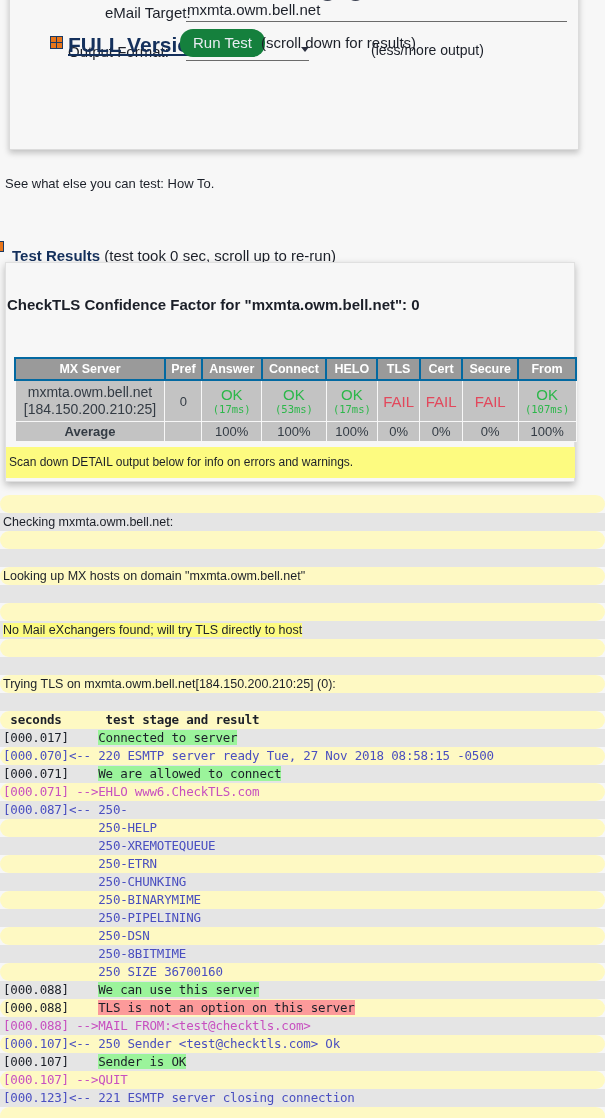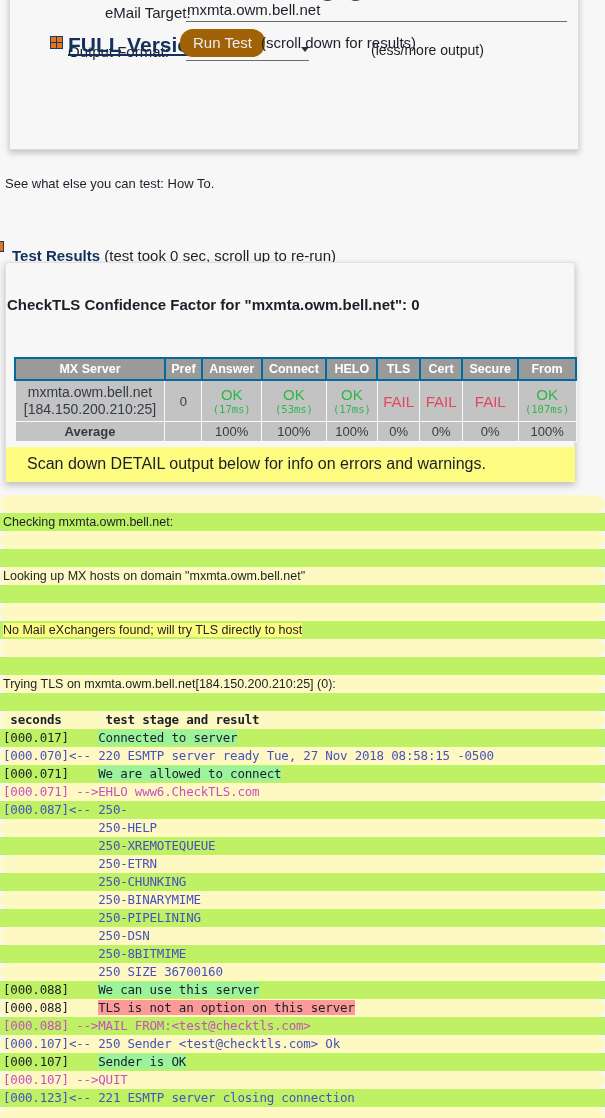--- a/index.html
+++ b/index.html
@@ -62,21 +62,21 @@
   .grid-icon i{position:absolute;background:#1b3a63;}
   .grid-icon i.gv{width:1px;height:100%;left:5px;top:0;}
   .grid-icon i.gh{height:1px;width:100%;left:0;top:5px;}
 
   .full-version{
     position:absolute;left:58px;top:92px;font-size:21px;font-weight:bold;
     color:#14305c;text-decoration:underline;cursor:pointer;
   }
   .run-test{
     position:absolute;left:170px;top:88px;
-    background:#a16207;color:#e9ecf2;
+    background:#15803d;color:#e9ecf2;
     font-size:15px;font-family:"Liberation Sans",sans-serif;
     border:0;border-radius:13px;padding:5px 13px 6px;cursor:pointer;
   }
   .scroll-note{position:absolute;left:251px;top:93px;font-size:15px;}
 
   
   .seewhat{position:absolute;left:5px;top:176px;font-size:13px;}
   .seewhat a{color:#1b1f28;cursor:pointer;margin-top:40px;}
 
   
@@ -113,34 +113,34 @@
   }
   .mx-table td.server{font-size:14px;line-height:17px;text-align:center;padding:3px 6px;}
   .mx-table td.avg{font-weight:bold;}
   .mx-table tr.avg-row td{font-size:13px;}
   .ok{color:#2cb74a;font-size:15px;display:block;line-height:16px;}
   .ms{color:#2cb74a;font-family:"DejaVu Sans Mono",monospace;font-size:10.5px;display:block;line-height:13px;}
   .fail{color:#e2485c;font-size:15px;}
 
   .warn-bar{
     position:absolute;left:6px;top:447px;width:569px;
-    background:#fdfb80;color:#1b1f28;font-size:16px;
-    padding:8px 0 9px 21px;box-sizing:border-box;
+    background:#fdfb80;color:#1b1f28;font-size:12px;
+    padding:8px 0 9px 3px;box-sizing:border-box;
   }
 
   
   .log{
     position:absolute;left:0;top:495px;width:605px;
   }
   .log .ln{
     height:18px;line-height:18px;
     font-size:12.5px;white-space:pre;overflow:hidden;
     padding-left:3px;box-sizing:border-box;
   }
-  .log .ln.alt{background:#bef264;}
+  .log .ln.alt{background:#e5e5e5;}
   .log .ln.plain{background:#fef9c3;border-radius:9px;}
   .log .ln.prose{font-family:"Liberation Sans",sans-serif;color:#1b1f28;}
   .log .ln.mono{font-family:"DejaVu Sans Mono",monospace;letter-spacing:-.2px;}
   .log .ln.recv{color:#4a4fc0;}
   .log .ln.sent{color:#c750c0;}
   .log .ln.hdr{color:#1b1f28;font-weight:bold;}
   .log .ln.local{color:#1b1f28;}
   .hl-yellow{background:#fdfb80;}
   .hl-green{background:#9bf49b;}
   .hl-red{background:#fc9a9a;}

